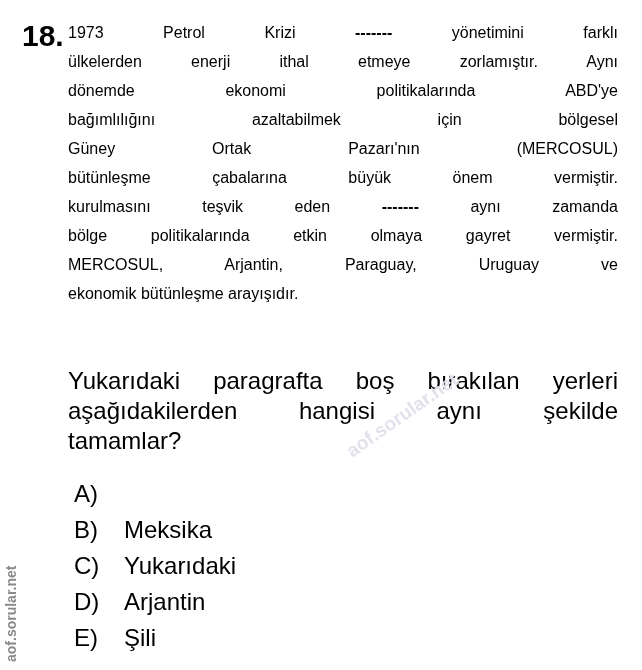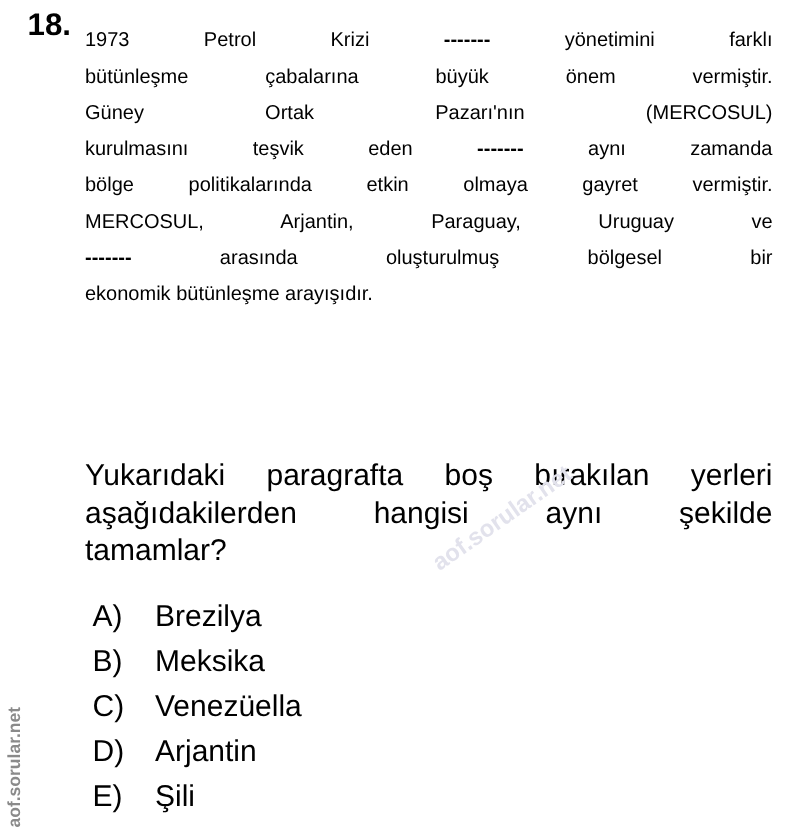--- a/index.html
+++ b/index.html
@@ -1,18 +1,18 @@
 <!DOCTYPE html>
 <html><head>
 <meta charset="utf-8">
 <style>
   html, body { margin:0; padding:0; background:#ffffff; }
   body { width:642px; height:670px; position:relative; overflow:hidden;
          font-family:"Liberation Sans", sans-serif; color:#000; }
-  .qnum { position:absolute; left:22px; top:6px; font-size:25px; font-weight:bold; }
+  .qnum { position:absolute; left:22px; top:19px; font-size:30px; font-weight:bold; }
   .stem { position:absolute; left:68px; top:18px; width:550px; font-size:16px;
           line-height:29px; text-align:justify; }
   .stem .line { display:block; text-align:justify; text-align-last:justify; height:29px; white-space:nowrap; }
   .stem .line.last { text-align-last:left; }
   .blank { font-weight:bold; }
   .prompt { position:absolute; left:68px; top:366px; width:550px; font-size:24px;
             font-weight:normal; line-height:30px; }
   .prompt .line { display:block; text-align:justify; text-align-last:justify; height:30px; white-space:nowrap; }
   .prompt .line.last { text-align-last:left; }
   .options { position:absolute; left:74px; top:476px; }
@@ -24,49 +24,50 @@
              transform-origin:left top; color:#8a8a8a; font-size:14px; font-weight:bold;
              white-space:nowrap; }
 </style>
 </head>
 <body>
 
 <div class="qnum">18.</div>
 
 <div class="stem">
   <span class="line"><span>1973 Petrol Krizi </span><span class="blank">-------</span><span> yönetimini farklı</span></span>
+  <span class="line">ülkelerden enerji ithal etmeye zorlamıştır. Aynı</span>
+  <span class="line">dönemde ekonomi politikalarında ABD'ye</span>
+  <span class="line">bağımlılığını azaltabilmek için bölgesel</span>
+  <span class="line">Güney Ortak Pazarı'nın (MERCOSUL)</span>
   <span class="line">bütünleşme çabalarına büyük önem vermiştir.</span>
-  <span class="line">Güney Ortak Pazarı'nın (MERCOSUL)</span>
   <span class="line"><span>kurulmasını teşvik eden </span><span class="blank">-------</span><span> aynı zamanda</span></span>
   <span class="line">bölge politikalarında etkin olmaya gayret vermiştir.</span>
   <span class="line">MERCOSUL, Arjantin, Paraguay, Uruguay ve</span>
-  <span class="line"><span class="blank">-------</span><span> arasında oluşturulmuş bölgesel bir</span></span>
   <span class="line last">ekonomik bütünleşme arayışıdır.</span>
 </div>
 
 <div class="prompt">
   <span class="line">Yukarıdaki paragrafta boş bırakılan yerleri</span>
   <span class="line">aşağıdakilerden hangisi aynı şekilde</span>
   <span class="line last">tamamlar?</span>
 </div>
 
 <div class="wm-diag">aof.sorular.net</div>
 
 <div class="options">
   <div class="opt">
     <span class="letter">A)</span>
-    <span>Brezilya</span>
   </div>
   <div class="opt">
     <span class="letter">B)</span>
     <span>Meksika</span>
   </div>
   <div class="opt">
     <span class="letter">C)</span>
-    <span>Venezüella</span>
+    <span>Yukarıdaki</span>
   </div>
   <div class="opt">
     <span class="letter">D)</span>
     <span>Arjantin</span>
   </div>
   <div class="opt">
     <span class="letter">E)</span>
     <span>Şili</span>
   </div>
 </div>

